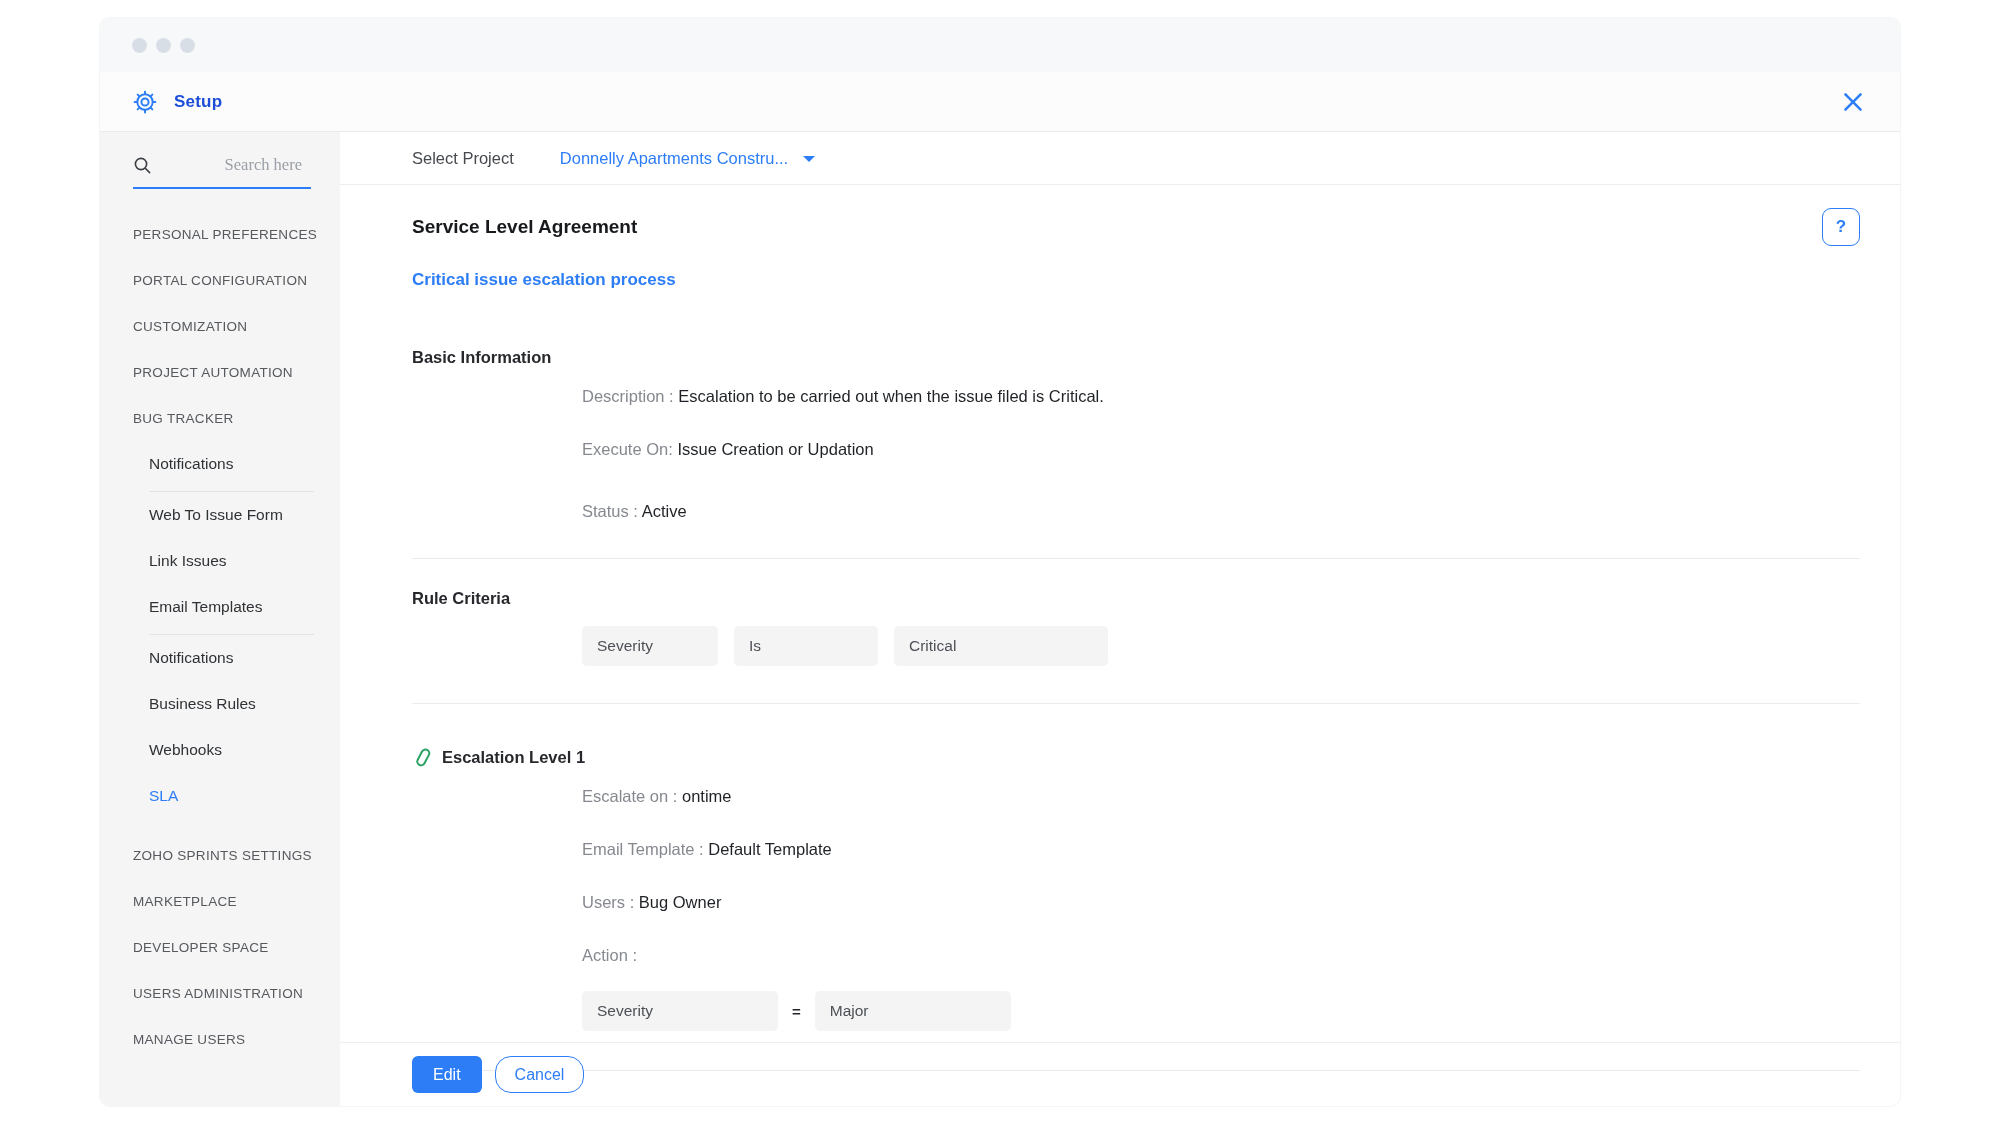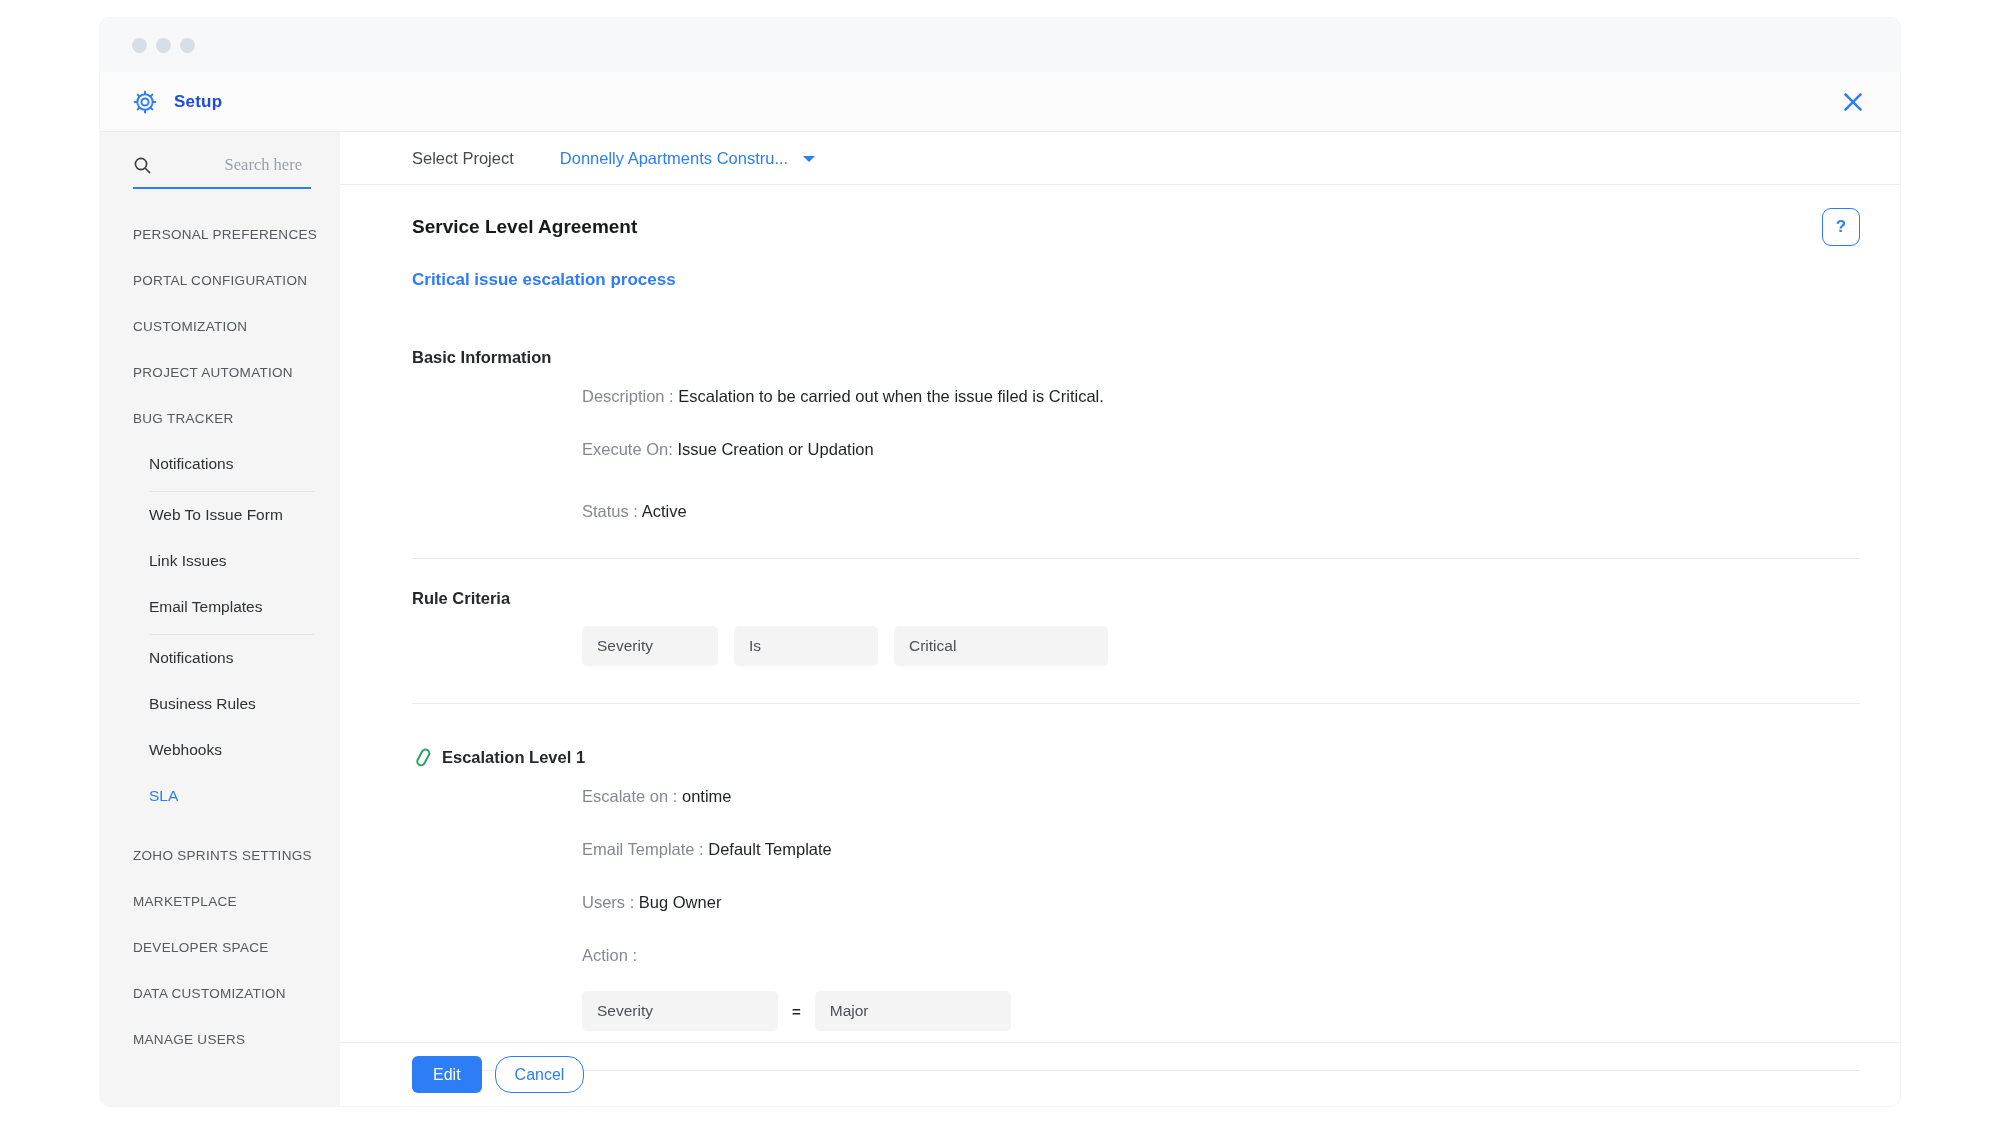--- a/index.html
+++ b/index.html
@@ -197,21 +197,21 @@
         <div class="side-item">Link Issues</div>
         <div class="side-item">Email Templates</div>
         <div class="side-divider"></div>
         <div class="side-item">Notifications</div>
         <div class="side-item">Business Rules</div>
         <div class="side-item">Webhooks</div>
         <div class="side-item active">SLA</div>
         <div class="side-sec gap-top">ZOHO SPRINTS SETTINGS</div>
         <div class="side-sec">MARKETPLACE</div>
         <div class="side-sec">DEVELOPER SPACE</div>
-        <div class="side-sec">DATA CUSTOMIZATION</div>
+        <div class="side-sec">USERS ADMINISTRATION</div>
         <div class="side-sec">MANAGE USERS</div>
       </div>
     </div>
 
     <div class="main">
 
       <div class="project-bar">
         <span class="project-label">Select Project</span>
         <span class="project-select">
           <span class="project-name">Donnelly Apartments Constru...</span>

